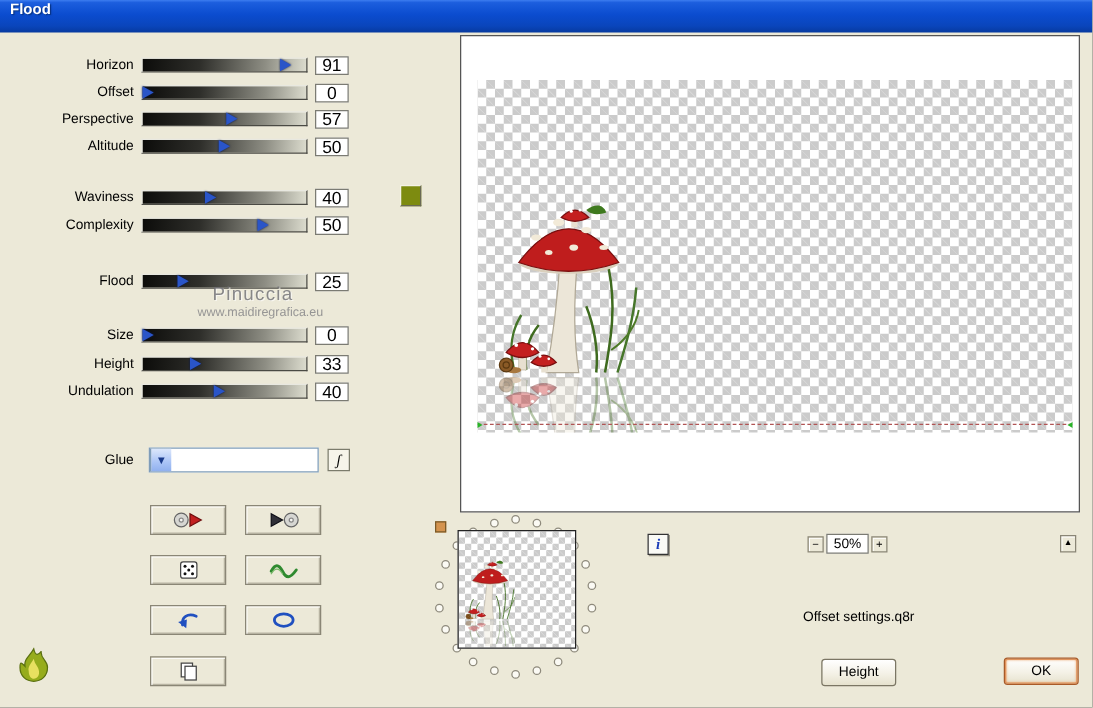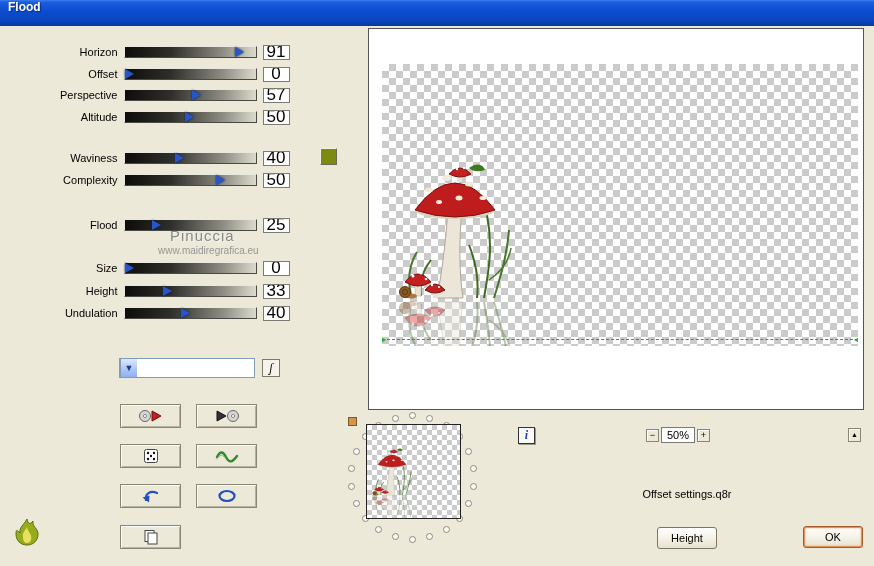--- a/index.html
+++ b/index.html
@@ -6,30 +6,30 @@
   body { font-family:"Liberation Sans", sans-serif; font-size:11px; background:#555; }
   .dialog { position:relative; width:874px; height:566px; background:#ece9d8; overflow:hidden; }
 
   
   .titlebar { position:absolute; left:0; top:0; width:874px; height:26px;
     background:linear-gradient(180deg,#3d7df0 0%,#1c5ede 8%,#0b4ccf 45%,#0a45bb 80%,#073a9f 100%);
     display:flex; align-items:flex-start; padding-left:8px; }
   .titlebar .ttl { color:#fff; font-weight:bold; font-size:12px; text-shadow:1px 1px 1px #06307e; }
 
   
-  .srow { position:absolute; left:0; width:300px; height:16px; display:flex; align-items:center;justify-content:center; }
+  .srow { position:absolute; left:0; width:300px; height:16px; display:flex; align-items:center; }
   .slabel { width:113px; text-align:right; padding-right:6px; color:#000; }
   .strack { position:relative; width:133px; height:12px;
     background:linear-gradient(95deg,#0c0c0a 0%,#2e2e2a 35%,#8e8e84 75%,#dcdcce 100%);
     border:1px solid; border-color:#e8e8e0 #4a4a44 #4a4a44 #e8e8e0; }
   .smark { position:absolute; top:0; width:0; height:0;
     border-top:5px solid transparent; border-bottom:5px solid transparent;
     border-left:9px solid #2a55c8; filter:drop-shadow(0 0 1px #0a1a50); }
   .sval { width:27px; height:15px; margin-left:6px; border:1px solid #7b7b73; background:#fff;
-    font-family:"Liberation Sans",sans-serif; font-size:17px; text-align:center; padding:0; }
+    font-family:"Liberation Sans",sans-serif; font-size:14px; text-align:center; padding:0; }
 
   .swatch { position:absolute; left:320px; top:148px; width:17px; height:17px;
     border:1px solid; border-color:#f4f2e6 #6a6a55 #6a6a55 #f4f2e6; }
 
   
   .combo { position:absolute; left:119px; top:358px; width:136px; height:20px;
     border:1px solid #7f9db9; background:#fff; display:flex; }
   .combo .ctext { flex:1; padding:3px 0 0 4px; }
   .combo .carrow { width:17px; height:18px; border-left:1px solid #7f9db9;
     background:linear-gradient(180deg,#dce7fb,#aac4f6 60%,#90b0ee);

